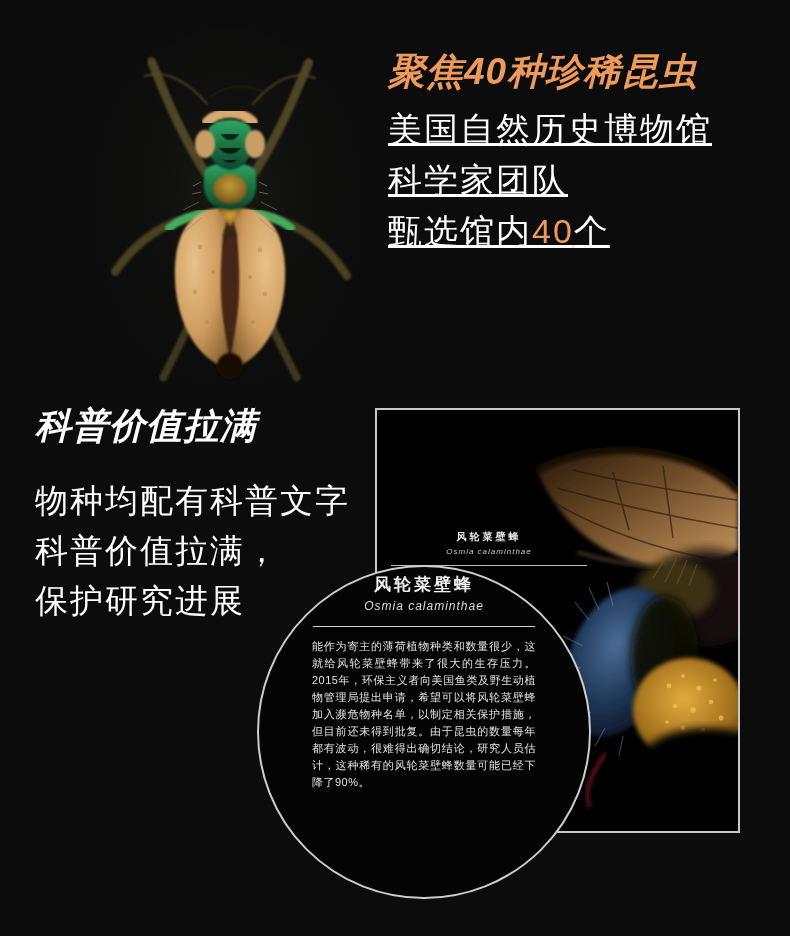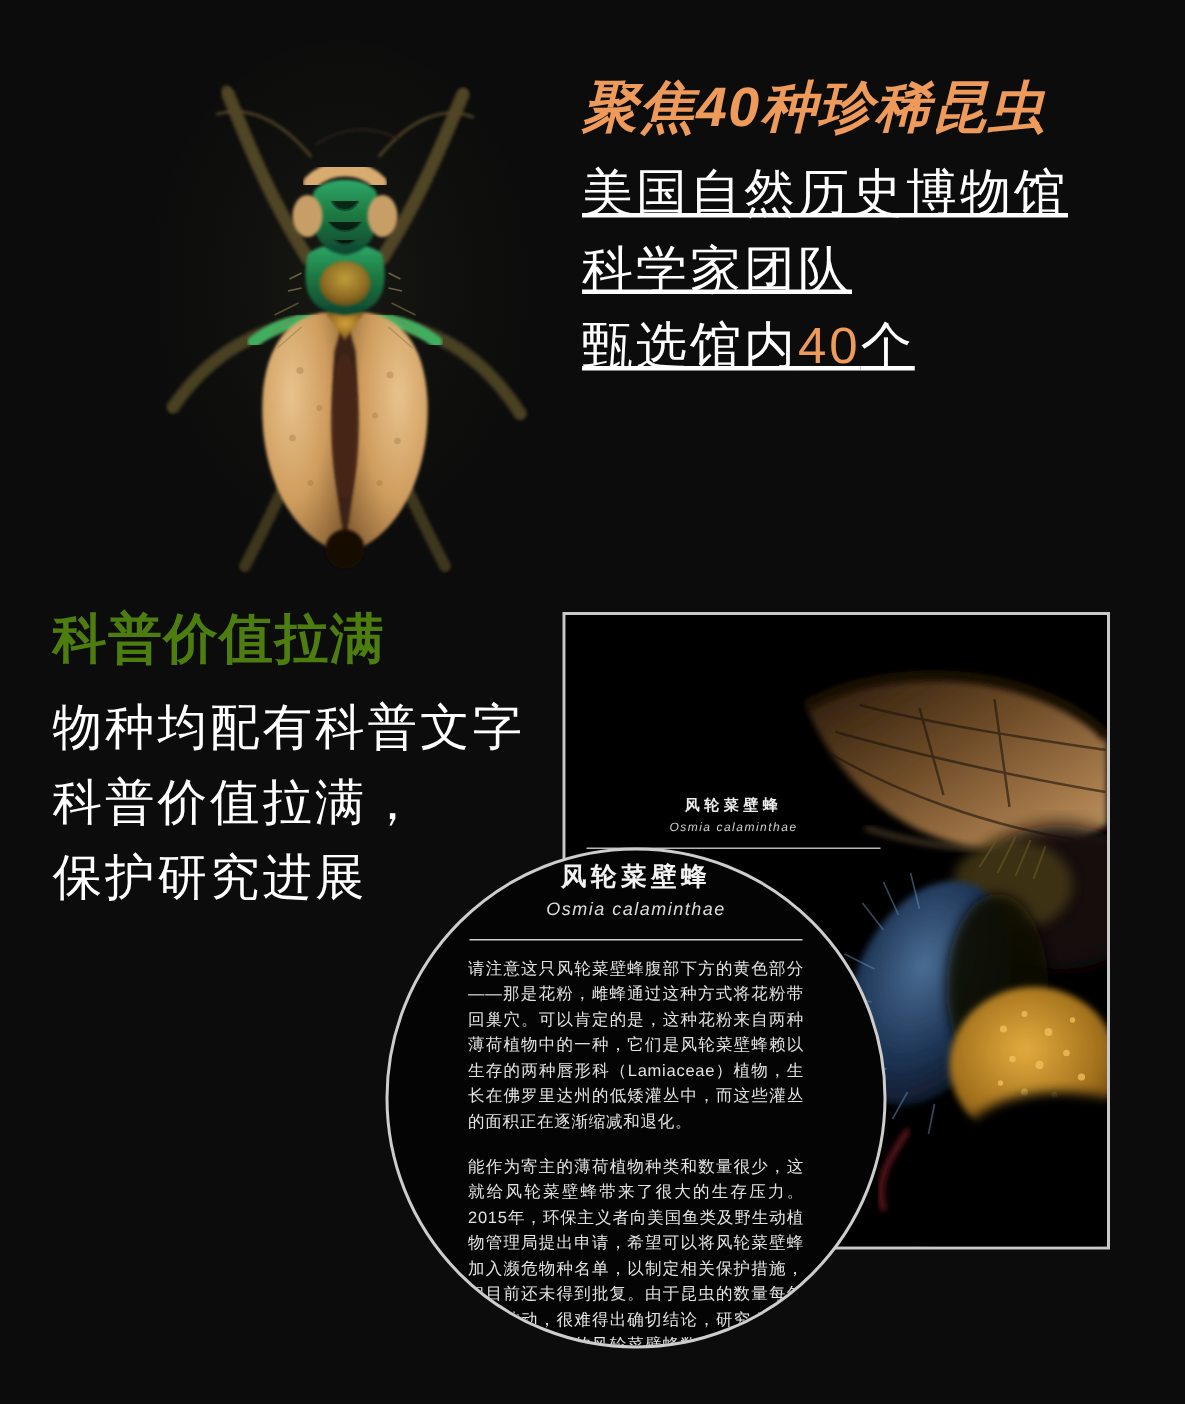--- a/index.html
+++ b/index.html
@@ -20,22 +20,22 @@
   }
   .hero-line{font-size:34px;font-weight:500;line-height:51px;letter-spacing:2px;text-decoration:underline;}
   .accent{color:#ee9a5a;}
 
   
   .sci-text{
     position:absolute;top:404px;left:35px;
     color:#ffffff;white-space:nowrap;
   }
   .sci-headline{
-    font-size:36px;font-weight:bold;
-    color:#4d7c0f;letter-spacing:1px;line-height:44px;margin-bottom:12px;
+    font-size:36px;font-weight:bold;font-style:italic;
+    color:#ffffff;letter-spacing:1px;line-height:44px;margin-bottom:28px;
   }
   .sci-line{font-size:33px;font-weight:500;line-height:50px;letter-spacing:2px;}
 
   
   .photo-frame{
     position:absolute;left:375px;top:408px;width:361px;height:421px;
     background:#000;border:2px solid #c9c9c9;overflow:hidden;z-index:2;
   }
   .bee-svg{position:absolute;left:0;top:0;}
   .frame-caption{
@@ -303,16 +303,15 @@
     <div class="cap-la">Osmia calaminthae</div>
     <hr class="cap-hr">
   </div>
 </div>
 
 <div class="magnifier">
   <div class="mag-inner">
     <div class="mag-title">风轮菜壁蜂</div>
     <div class="mag-latin">Osmia calaminthae</div>
     <hr class="mag-hr">
-    <p class="mag-p">请注意这只风轮菜壁蜂腹部下方的黄色部分——那是花粉，雌蜂通过这种方式将花粉带回巢穴。可以肯定的是，这种花粉来自两种薄荷植物中的一种，它们是风轮菜壁蜂赖以生存的两种唇形科（Lamiaceae）植物，生长在佛罗里达州的低矮灌丛中，而这些灌丛的面积正在逐渐缩减和退化。</p>
     <p class="mag-p">能作为寄主的薄荷植物种类和数量很少，这就给风轮菜壁蜂带来了很大的生存压力。2015年，环保主义者向美国鱼类及野生动植物管理局提出申请，希望可以将风轮菜壁蜂加入濒危物种名单，以制定相关保护措施，但目前还未得到批复。由于昆虫的数量每年都有波动，很难得出确切结论，研究人员估计，这种稀有的风轮菜壁蜂数量可能已经下降了90%。</p>
   </div>
 </div>
 
 </body></html>

